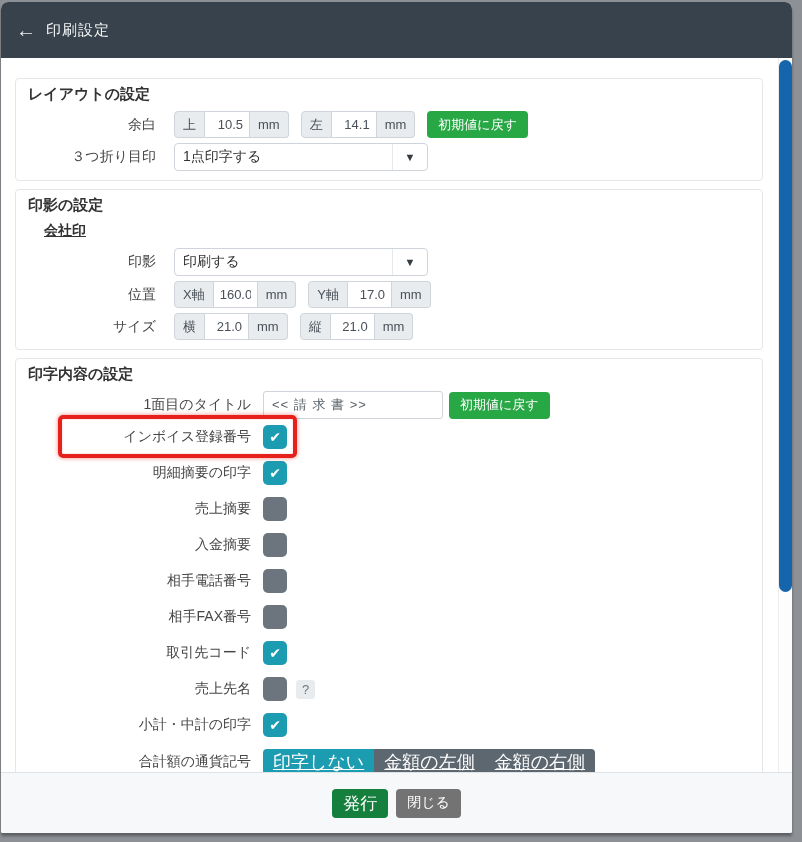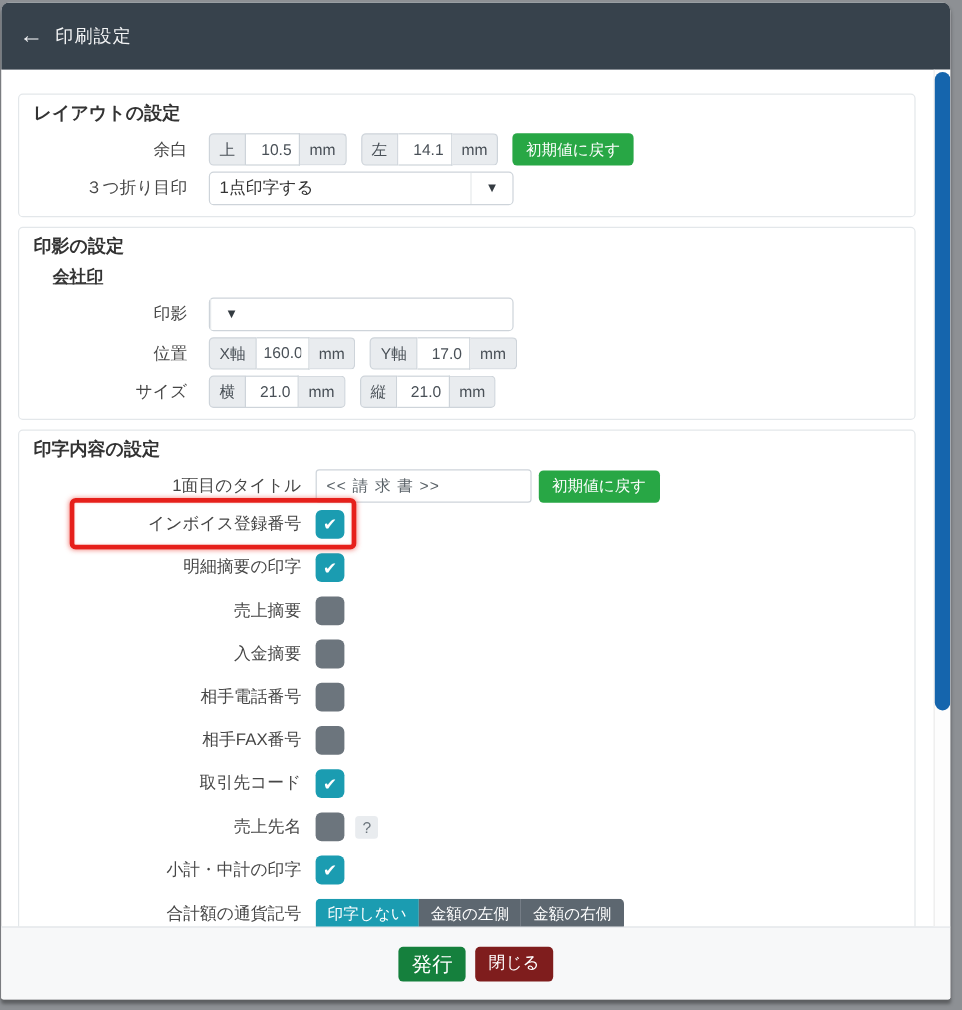--- a/index.html
+++ b/index.html
@@ -100,35 +100,35 @@
   .annotation {
     position: absolute; left: 30px; top: -10px; width: 239px; height: 43px;
     border: 4px solid #e6201b; border-radius: 5px;
     box-shadow: 0 0 4px rgba(235,70,60,.65), inset 0 0 2px rgba(235,70,60,.35);
     pointer-events: none; z-index: 5;
   }
   
   .seg { display: flex; height: 26px; border-radius: 4px; overflow: hidden; }
   .seg-btn {
     display: flex; align-items: center; padding: 0 10px;
-    background: #5d6770; color: #fff; font-size: 13px; cursor: pointer; white-space: nowrap;
+    background: #5d6770; color: #fff; font-size: 18px; cursor: pointer; white-space: nowrap; text-decoration: underline;
   }
   .seg-btn.selected { background: #1b9cb1; }
   
   .ftr {
     flex: 0 0 61px; height: 61px;
     background: #f7f8f9; border-top: 1px solid #e0e3e6;
     display: flex; align-items: center; justify-content: center; gap: 8px;
   }
   .btn-issue {
     background: #15803d; color: #fff; border: none; border-radius: 4px;
     height: 29px; padding: 0 11px; font-size: 17px; cursor: pointer;
   }
   .btn-close {
-    background: #7f1d1d; color: #fff; border: none; border-radius: 4px;
+    background: #737373; color: #fff; border: none; border-radius: 4px;
     height: 29px; padding: 0 11px; font-size: 14px; cursor: pointer;
   }
 </style>
 </head>
 <body>
 
 <div class="dialog">
 
   <div class="hdr">
     <span class="back">←</span>
@@ -161,20 +161,21 @@
         </div>
       </div>
     </div>
 
     <div class="box">
       <div class="box-title">印影の設定</div>
       <div class="subtitle">会社印</div>
       <div class="frow">
         <div class="flabel">印影</div>
         <div class="select">
+          <span class="sel-text">印刷する</span>
           <span class="caret">▼</span>
         </div>
       </div>
       <div class="frow">
         <div class="flabel">位置</div>
         <div class="igroup">
           <span class="addon first">X軸</span>
           <input class="num w62" value="160.0" style="">
           <span class="addon last">mm</span>
         </div>

